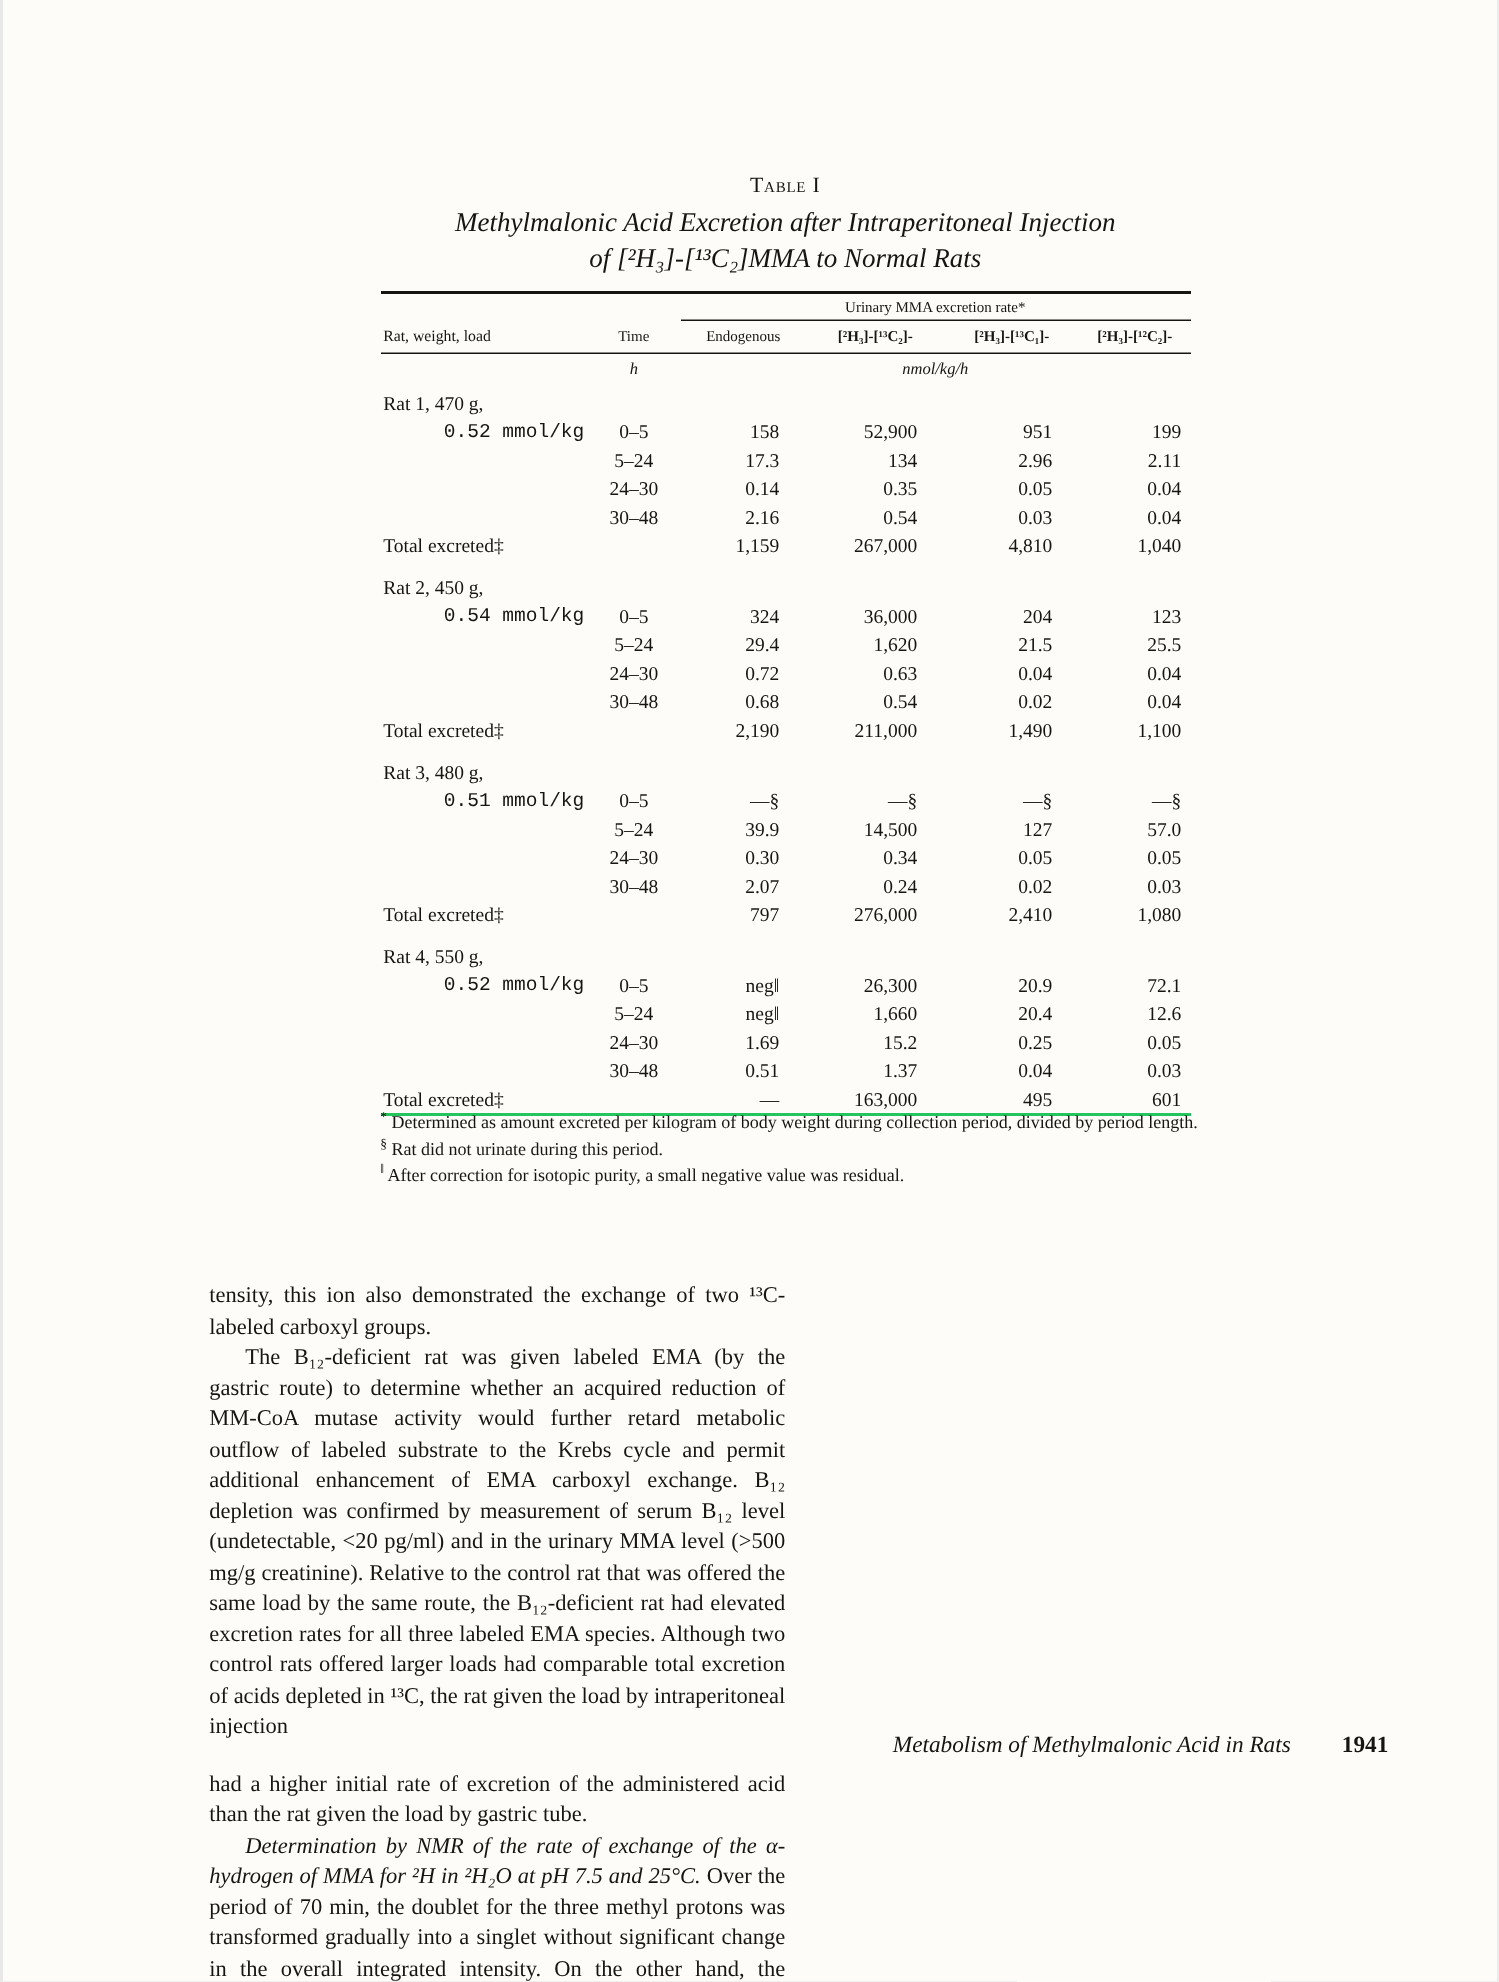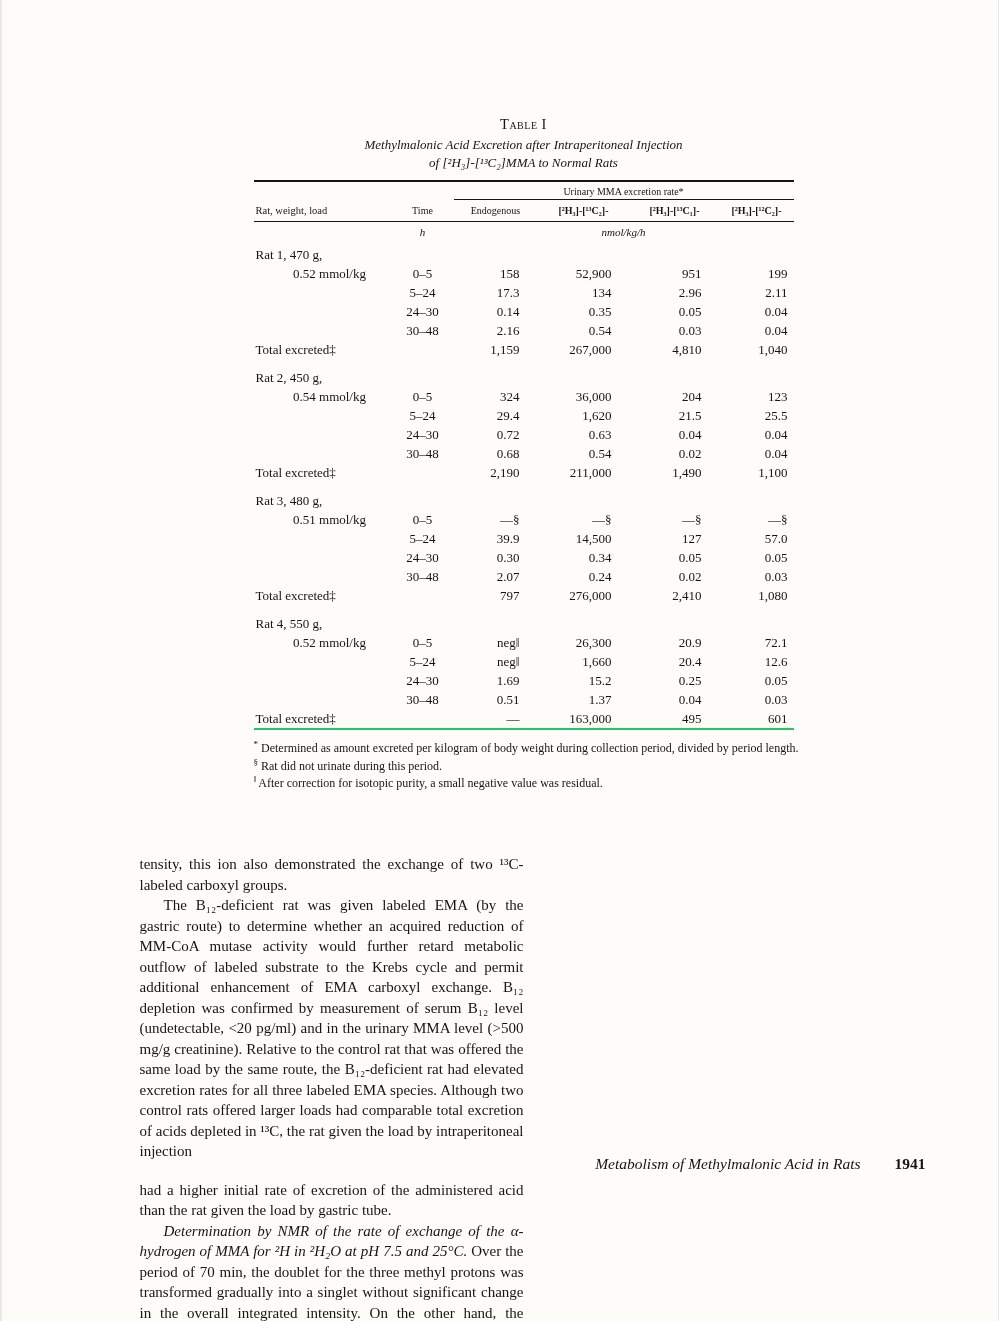--- a/index.html
+++ b/index.html
@@ -25,21 +25,21 @@
   .table-label {
     text-align: center;
     font-variant: small-caps;
     font-size: 14.5px;
     letter-spacing: 0.5px;
     margin-bottom: 3px;
   }
   .table-caption {
     text-align: center;
     font-style: italic;
-    font-size: 13px;
+    font-size: 18px;
     line-height: 1.35;
     margin-bottom: 9px;
   }
   table.data-table {
     width: 100%;
     border-collapse: collapse;
     border-top: 2px solid #171512;
     border-bottom: 2px solid #22c55e;
     font-size: 13px;
   }
@@ -65,21 +65,21 @@
   tr.col-header-row th.ch-iso { font-weight: bold; }
   .unit {
     font-style: italic;
     font-size: 11px;
     text-align: center;
     padding: 4px 0 7px 0;
   }
   tbody td { padding: 1px 2px; line-height: 17px; }
   td.rat-name { text-align: left; padding-left: 2px; }
   tr.group-gap td { padding-top: 10px; }
-  td.rat-load { text-align: center; padding-left: 16px; white-space: nowrap; }
+  td.rat-load { text-align: right; padding-left: 16px; white-space: nowrap; font-family: Liberation Mono, monospace; }
   td.time { text-align: center; }
   td.num { text-align: right; padding-right: 18px; }
   td.num:last-child { padding-right: 6px; }
   td.total-label { text-align: left; padding-left: 2px; }
 
   
   .footnotes {
     position: absolute;
     left: 252px;
     top: 740px;

